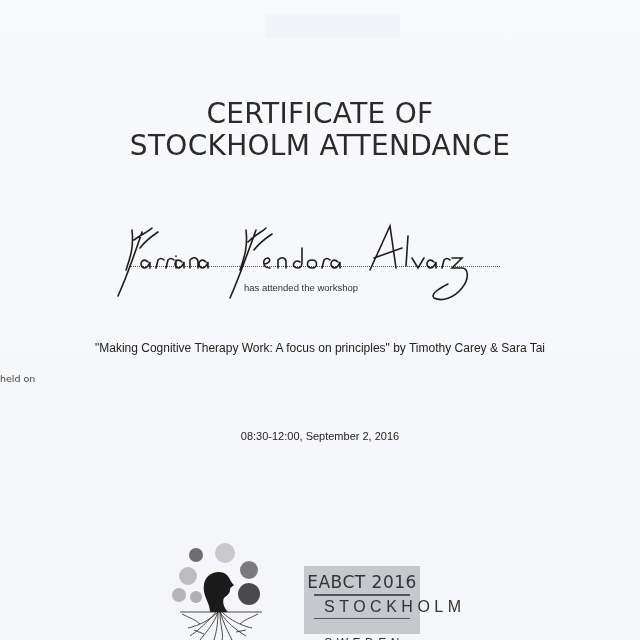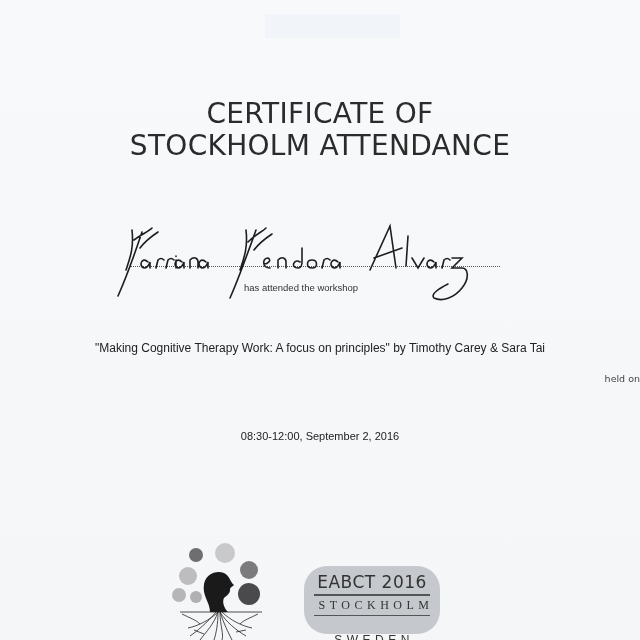--- a/index.html
+++ b/index.html
@@ -25,34 +25,34 @@
   .attended {
     position: absolute; left: 244px; top: 282px;
     font-size: 9.5px; color: #333; font-family: Liberation Sans, sans-serif;
   }
   .workshop-title {
     position: absolute; left: 0; right: 0; top: 341px;
     text-align: center; font-size: 12px; color: #222;
   }
   .held-on {
     position: absolute; left: 0; right: 0; top: 373px;
-    text-align: right; font-size: 9.5px; color: #444; font-family: "DejaVu Sans", sans-serif;
+    text-align: left; font-size: 9.5px; color: #444; font-family: "DejaVu Sans", sans-serif;
   }
   .date {
     position: absolute; left: 0; right: 0; top: 430px;
     text-align: center; font-size: 11px; color: #222;
   }
   .logo { position: absolute; left: 170px; top: 540px; width: 100px; height: 100px; }
   .eabct {
-    position: absolute; left: 304px; top: 566px; width: 136px; height: 68px;
-    background: #c5c8cc; text-align: center; color: #333; border-radius: 23px;
+    position: absolute; left: 304px; top: 566px; width: 116px; height: 68px;
+    background: #c5c8cc; text-align: center; color: #333;
   }
   .eabct .l1 { font-size: 17px; margin-top: 6px; letter-spacing: 0.5px; font-family: "DejaVu Sans", sans-serif; }
   .eabct .rule { height: 1.5px; background: #555; margin: 2px 10px; }
-  .eabct .l2 { font-size: 12px; letter-spacing: 4.5px; margin-top: 1px; padding-left: 8px; font-family: Liberation Serif, serif; }
+  .eabct .l2 { font-size: 16px; letter-spacing: 4.5px; margin-top: 1px; padding-left: 20px; }
   .eabct .l3 { font-size: 12px; letter-spacing: 4.5px; margin-top: 17px; padding-left: 4px; }
 </style>
 </head>
 <body>
 
 <div class="page">
   <div class="ghost"></div>
 
   <div class="title">
     <div>CERTIFICATE OF</div>

